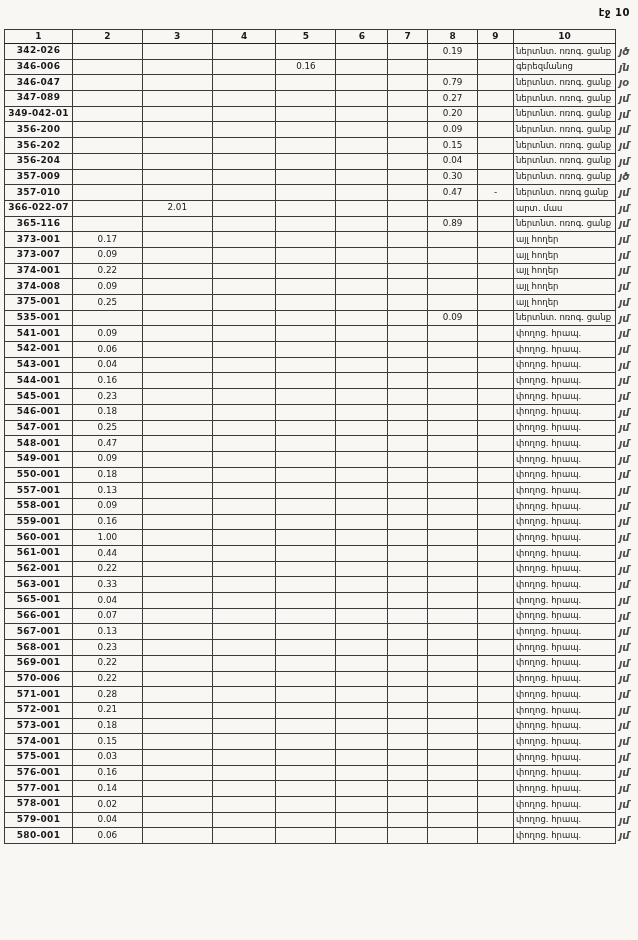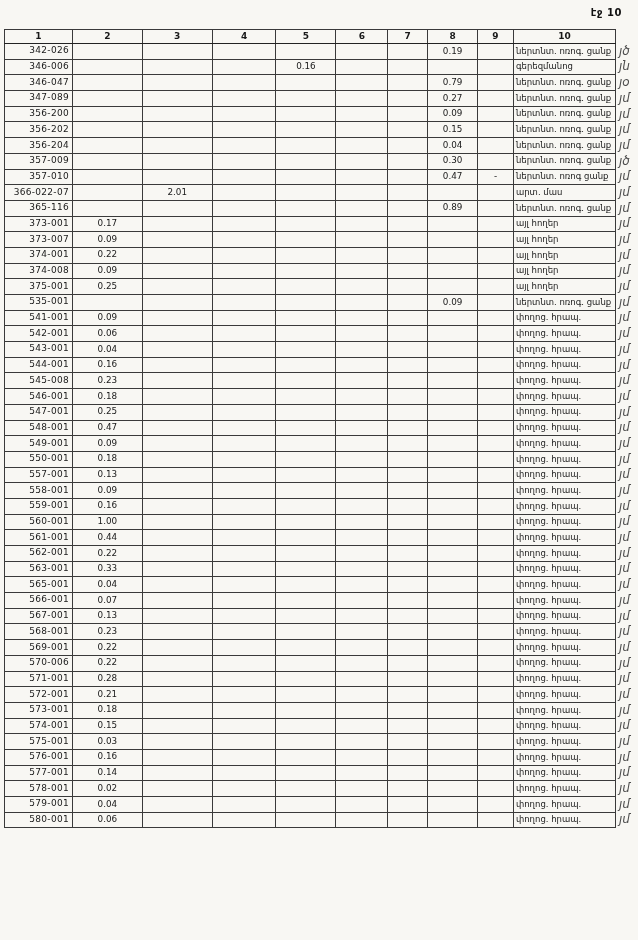--- a/index.html
+++ b/index.html
@@ -10,21 +10,21 @@
     height: 940px;
     background: #f8f7f3;
     font-family: "DejaVu Sans", sans-serif;
     color: #191919;
     overflow: hidden;
     box-shadow: 0 0 4px rgba(0,0,0,.25);
   }
   .page-label {
     position: absolute;
     top: 7px;
-    right: 16px;
+    right: 8px;
     font-size: 10px;
     font-weight: bold;
     letter-spacing: .5px;
     color: #111;
   }
   table.sheet {
     position: absolute;
     top: 29px;
     left: 4px;
     border-collapse: collapse;
@@ -40,32 +40,33 @@
     white-space: nowrap;
     vertical-align: middle;
   }
   .sheet thead th {
     height: 14px;
     font-size: 9px;
     font-weight: bold;
     text-align: center;
     border-bottom: 1px solid #222;
   }
-  td.col1  { text-align: right; font-size: 9px; letter-spacing: .3px; }
+  td.col1  { text-align: center; font-size: 9px; letter-spacing: .3px; font-weight: bold; }
   td.col2, td.col3, td.col4, td.col5,
   td.col6, td.col7, td.col8, td.col9 { text-align: center; font-size: 8.8px; }
   td.col10 { text-align: left; padding-left: 2px; }
   .sheet .mark-cell, .sheet th.mark-cell {
     border: none;
     background: transparent;
-    font-size: 12px;
+    font-size: 10px;
     font-style: italic;
     color: #4d4d4d;
     padding: 0 0 0 3px;
     text-align: left;
+    font-weight: bold;
   }
 </style>
 </head>
 <body>
 
 <div class="page">
   <div class="page-label">էջ 10</div>
 
   <table class="sheet">
     <colgroup>
@@ -143,20 +144,33 @@
           <td class="col4"></td>
           <td class="col5"></td>
           <td class="col6"></td>
           <td class="col7"></td>
           <td class="col8">0.27</td>
           <td class="col9"></td>
           <td class="col10">ներտնտ. ոռոգ. ցանք</td>
           <td class="mark-cell">յմ</td>
         </tr>
         <tr>
+          <td class="col1">349-042-01</td>
+          <td class="col2"></td>
+          <td class="col3"></td>
+          <td class="col4"></td>
+          <td class="col5"></td>
+          <td class="col6"></td>
+          <td class="col7"></td>
+          <td class="col8">0.20</td>
+          <td class="col9"></td>
+          <td class="col10">ներտնտ. ոռոգ. ցանք</td>
+          <td class="mark-cell">յմ</td>
+        </tr>
+        <tr>
           <td class="col1">356-200</td>
           <td class="col2"></td>
           <td class="col3"></td>
           <td class="col4"></td>
           <td class="col5"></td>
           <td class="col6"></td>
           <td class="col7"></td>
           <td class="col8">0.09</td>
           <td class="col9"></td>
           <td class="col10">ներտնտ. ոռոգ. ցանք</td>
@@ -364,21 +378,21 @@
           <td class="col4"></td>
           <td class="col5"></td>
           <td class="col6"></td>
           <td class="col7"></td>
           <td class="col8"></td>
           <td class="col9"></td>
           <td class="col10">փողոց. հրապ.</td>
           <td class="mark-cell">յմ</td>
         </tr>
         <tr>
-          <td class="col1">545-008</td>
+          <td class="col1">545-001</td>
           <td class="col2">0.23</td>
           <td class="col3"></td>
           <td class="col4"></td>
           <td class="col5"></td>
           <td class="col6"></td>
           <td class="col7"></td>
           <td class="col8"></td>
           <td class="col9"></td>
           <td class="col10">փողոց. հրապ.</td>
           <td class="mark-cell">յմ</td>

